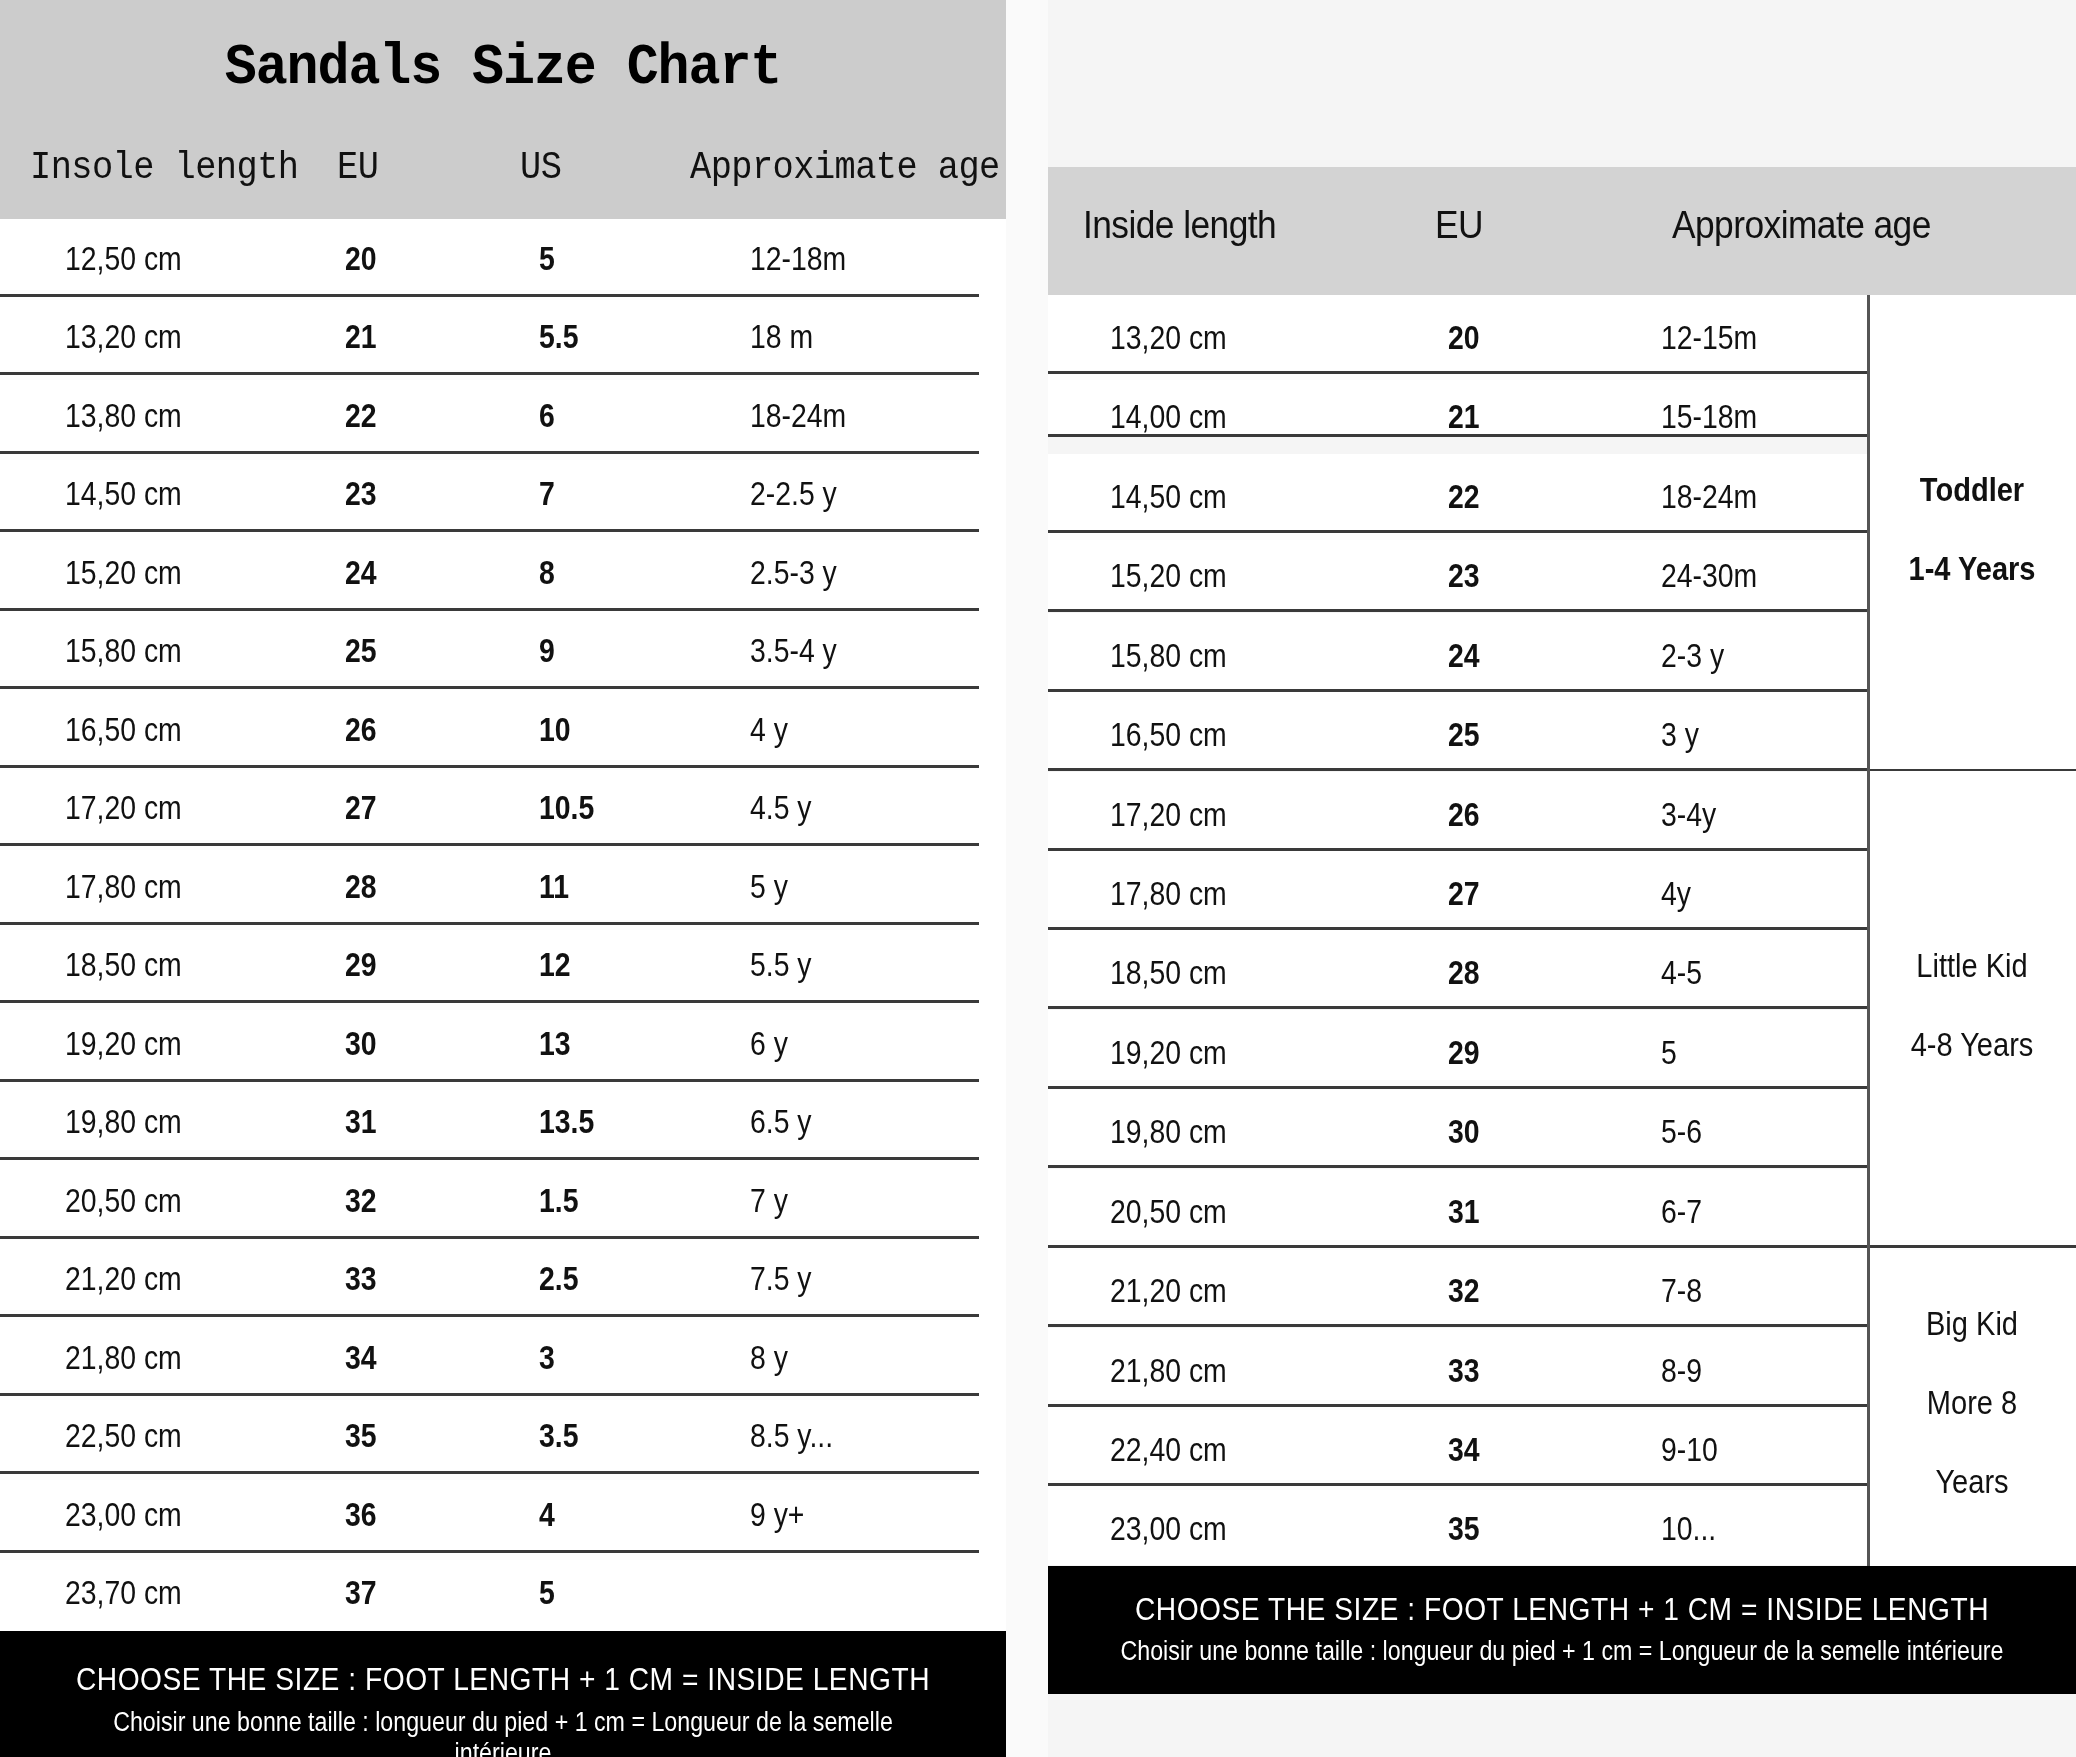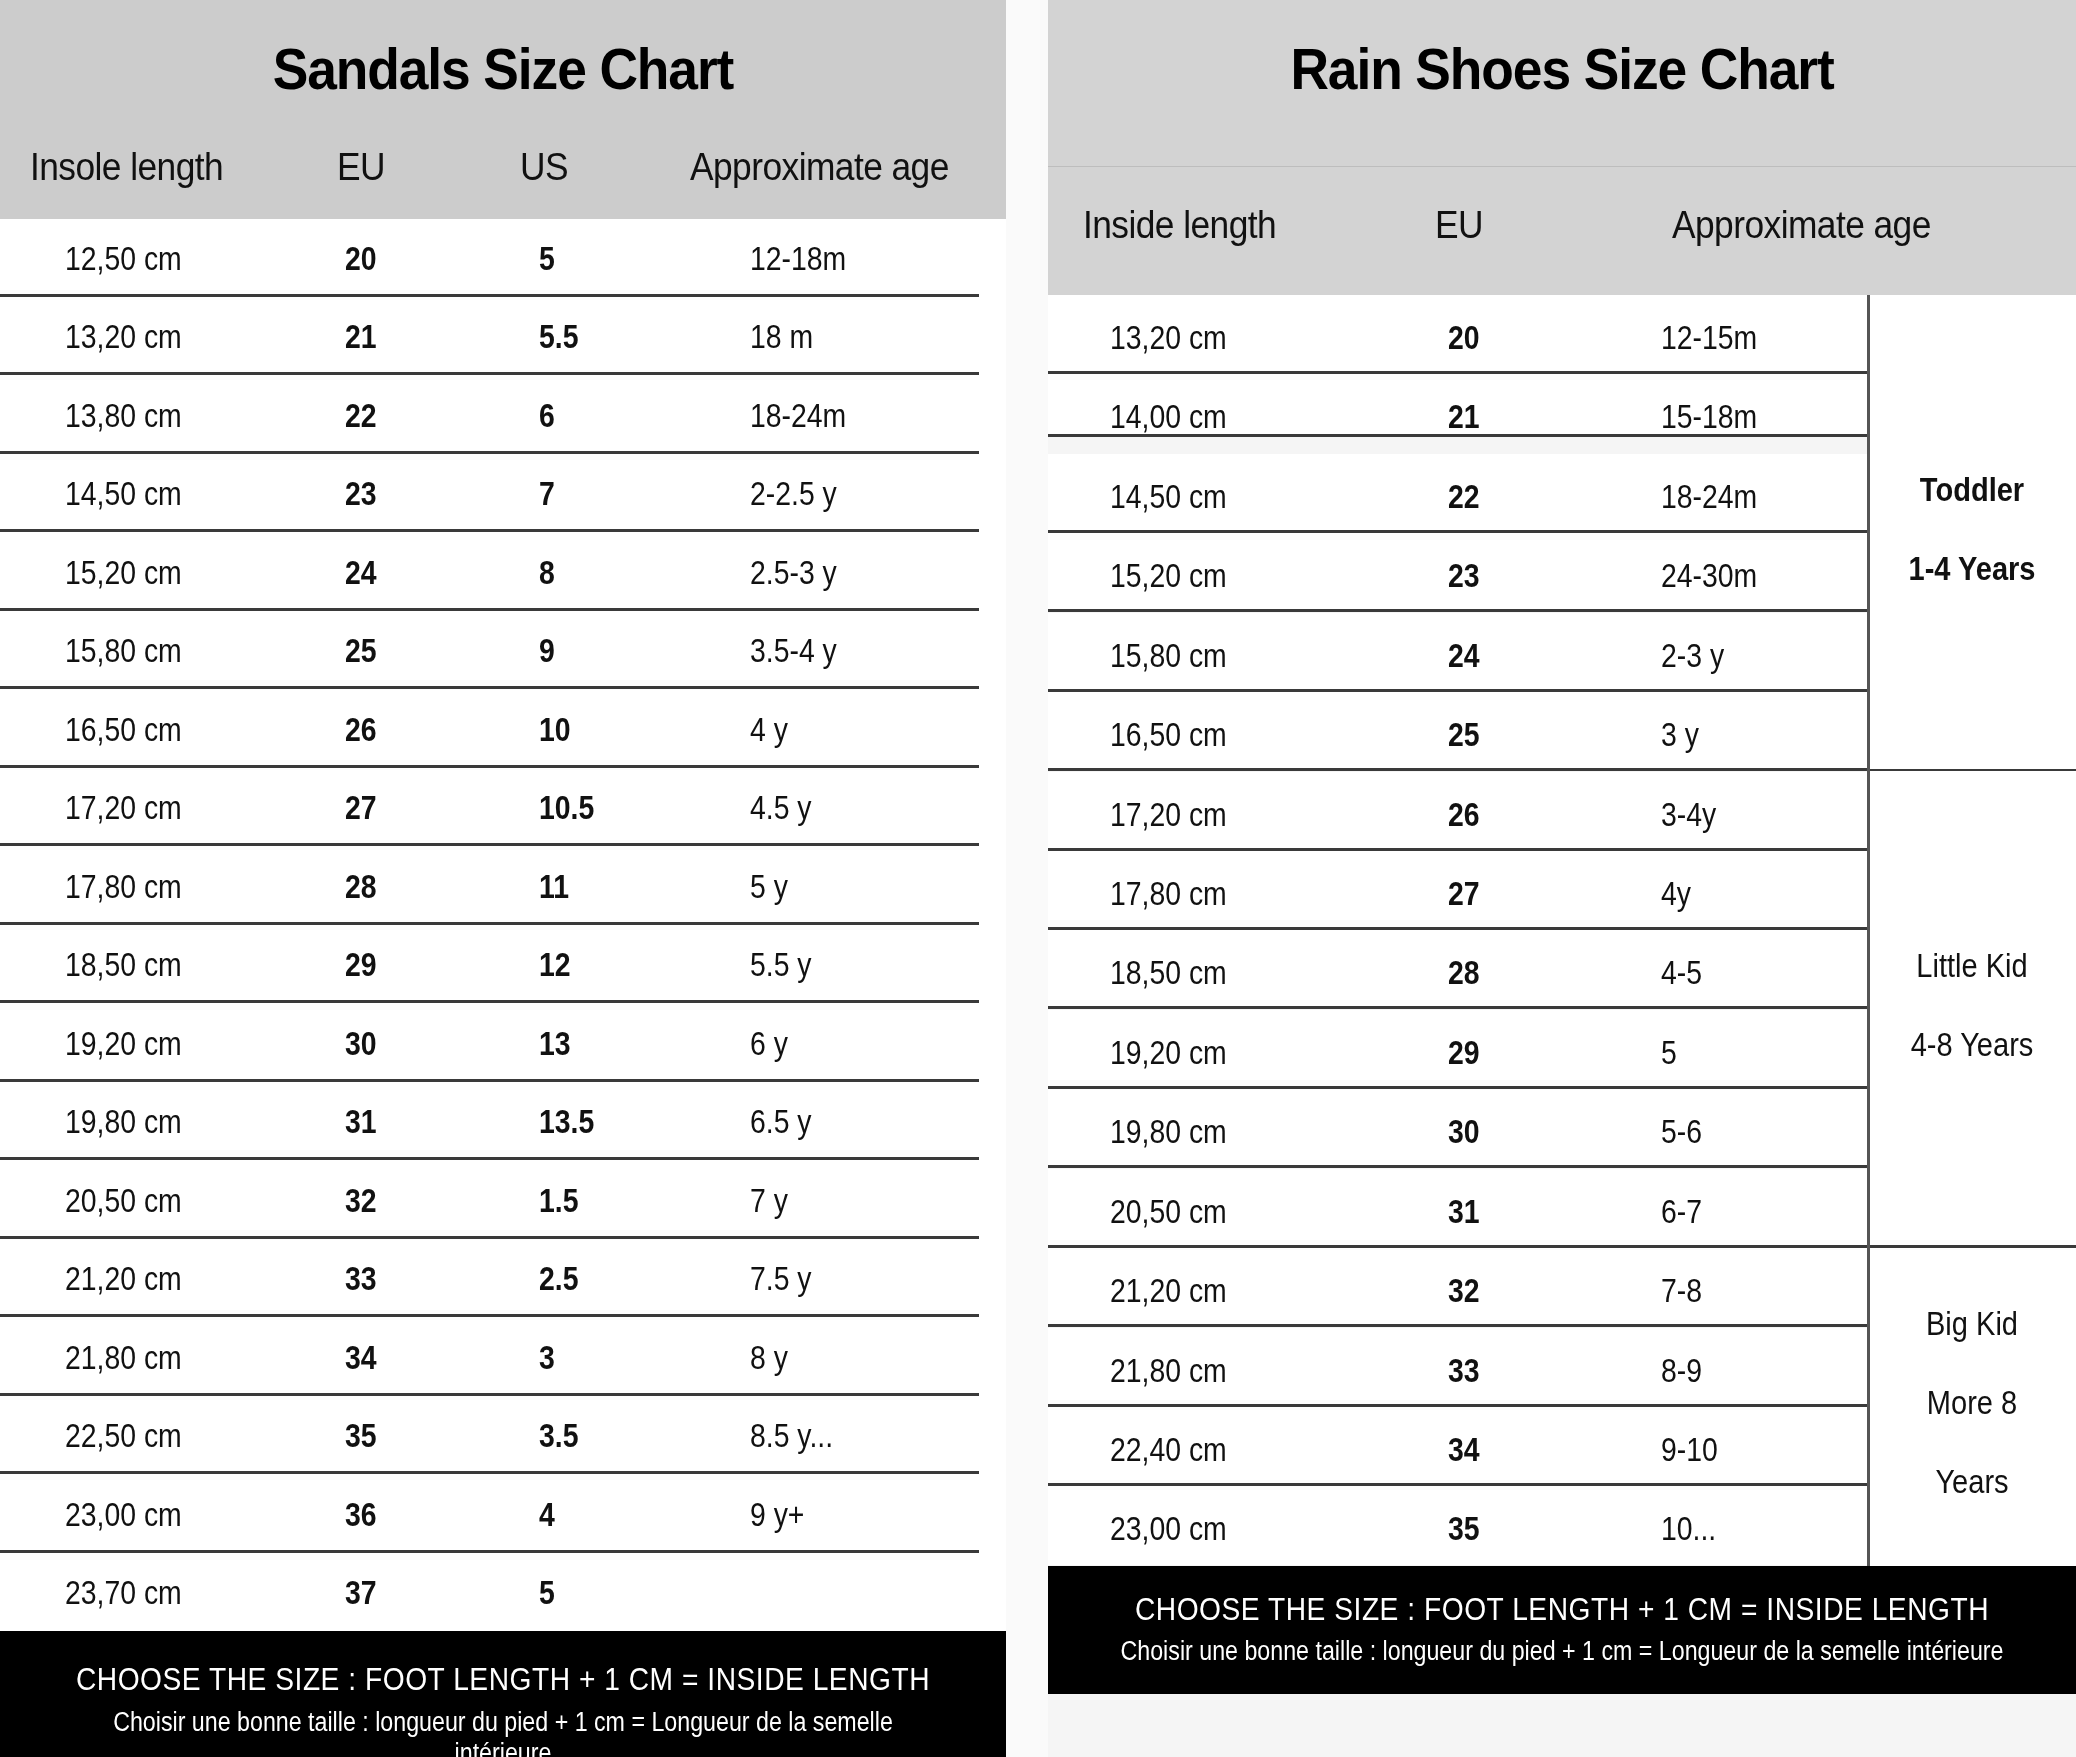--- a/index.html
+++ b/index.html
@@ -2,21 +2,21 @@
 <html style="font-size:9.5px"><head>
 <meta charset="utf-8">
 <style>
   html, body { margin: 0; padding: 0; }
   body { width: 2077px; height: 1757px; background: #fafafa; position: relative; overflow: hidden; font-family: "Liberation Sans", sans-serif; }
   .panel { position: absolute; top: 0; }
   #left { left: 0; width: 1006px; height: 1757px; background: #ffffff; }
   #right { left: 1048px; width: 1028px; height: 1757px; background: #f5f5f5; }
 
   .title { position: absolute; left: 0; width: 100%; text-align: center; font-weight: bold; font-size: 58px; letter-spacing: -1.2px; color: #000; transform: scaleX(0.92); }
-  .l-head { position: absolute; left: 0; top: 0; width: 1006px; height: 219px; background: #cccccc; }
+  .l-head { position: absolute; left: 0; top: 0; width: 1006px; height: 219px; background: #cccccc; font-family: Liberation Mono, monospace; }
   .l-head .title { top: 35px; }
   .colh { position: absolute; font-size: 38px; color: #111; letter-spacing: -0.6px; white-space: nowrap; transform-origin: left center; transform: scaleX(0.93); }
 
   .rows { position: absolute; left: 0; }
   .row { position: absolute; left: 0; background: #fff; }
   .row .line { position: absolute; left: 0; bottom: 0; height: 3px; background: #3a3a3a; }
   .cell { position: absolute; font-family: "Liberation Sans", sans-serif; font-size: 33px; color: #111; white-space: nowrap; transform-origin: left center; transform: scaleX(0.86); }
   .cell.b { font-weight: bold; }
 
   .footer { position: absolute; background: #000; color: #fff; text-align: center; }
@@ -169,23 +169,20 @@
         <div class="cell" style="left: 750px; top: 21.4px;"></div>
       </div>
     </div>
   <div class="footer" style="left:0; top:1631px; width:1006px; height:126px;">
     <div class="f1" style="top:30px;">CHOOSE THE SIZE : FOOT LENGTH + 1 CM = INSIDE LENGTH</div>
     <div class="f2" style="top:76px;">Choisir une bonne taille : longueur du pied + 1 cm = Longueur de la semelle intérieure</div>
   </div>
 </div>
 
 <div class="panel" id="right">
-  <div class="r-title-area">
-    <div class="title">Rain Shoes Size Chart</div>
-  </div>
   <div class="r-head">
     <div class="colh" style="left:35px; top:37px;">Inside length</div>
     <div class="colh" style="left:387px; top:37px;">EU</div>
     <div class="colh" style="left:624px; top:37px;">Approximate age</div>
   </div>
   <div class="rows" id="rain-rows" style="top:295px; width:820px;">
       <div class="row" style="top: 0px; width: 820px; height: 79px;">
         <div class="cell" style="left: 62px; top: 24px;">13,20 cm</div>
         <div class="cell b" style="left: 400px; top: 24px;">20</div>
         <div class="cell" style="left: 613px; top: 24px;">12-15m</div>

